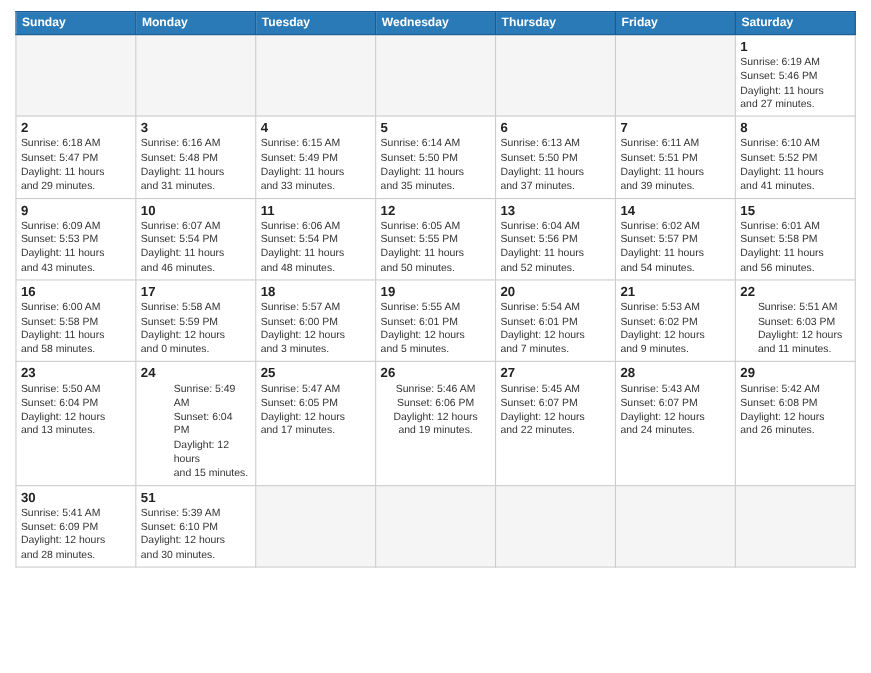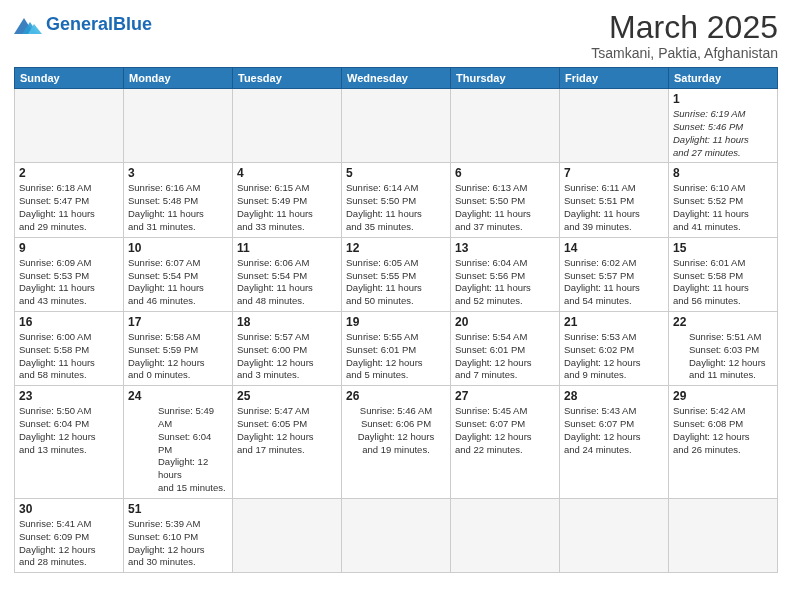--- a/index.html
+++ b/index.html
@@ -91,36 +91,20 @@
     .day-info {
       font-size: 9.5px;
       line-height: 1.35;
       color: #333;
     }
   </style>
 </head>
 <body>
 
 <div class="page">
-  <div class="header">
-    <div class="logo">
-      <svg class="logo-icon" viewBox="0 0 28 22" xmlns="http://www.w3.org/2000/svg">
-        <polygon points="0,20 10,4 20,20" fill="#1a6ab5" opacity="0.85"></polygon>
-        <polygon points="8,20 16,8 24,20" fill="#2a9ad4" opacity="0.9"></polygon>
-        <polygon points="14,20 20,10 28,20" fill="#4dbce8" opacity="0.95"></polygon>
-      </svg>
-      <div class="logo-text">
-        <span>General</span><span style="color:#1a6ab5;font-weight:bold;">Blue</span>
-      </div>
-    </div>
-    <div class="title-block">
-      <div class="month-title">March 2025</div>
-      <div class="subtitle">Tsamkani, Paktia, Afghanistan</div>
-    </div>
-  </div>
 
   <table class="calendar-table">
     <thead>
       <tr>
         <th>Sunday</th>
         <th>Monday</th>
         <th>Tuesday</th>
         <th>Wednesday</th>
         <th>Thursday</th>
         <th>Friday</th>
@@ -130,21 +114,21 @@
     <tbody id="calendar-body">
     <tr>
           <td class="empty"></td>
           <td class="empty"></td>
           <td class="empty"></td>
           <td class="empty"></td>
           <td class="empty"></td>
           <td class="empty"></td>
           <td>
             <span class="day-num">1</span>
-            <div class="day-info" style="white-space: pre-line; font-style: italic;">Sunrise: 6:19 AM
+            <div class="day-info" style="white-space: pre-line;">Sunrise: 6:19 AM
 Sunset: 5:46 PM
 Daylight: 11 hours
 and 27 minutes.</div>
           </td>
         </tr>
         <tr>
           <td>
             <span class="day-num">2</span>
             <div class="day-info" style="white-space: pre-line;">Sunrise: 6:18 AM
 Sunset: 5:47 PM

